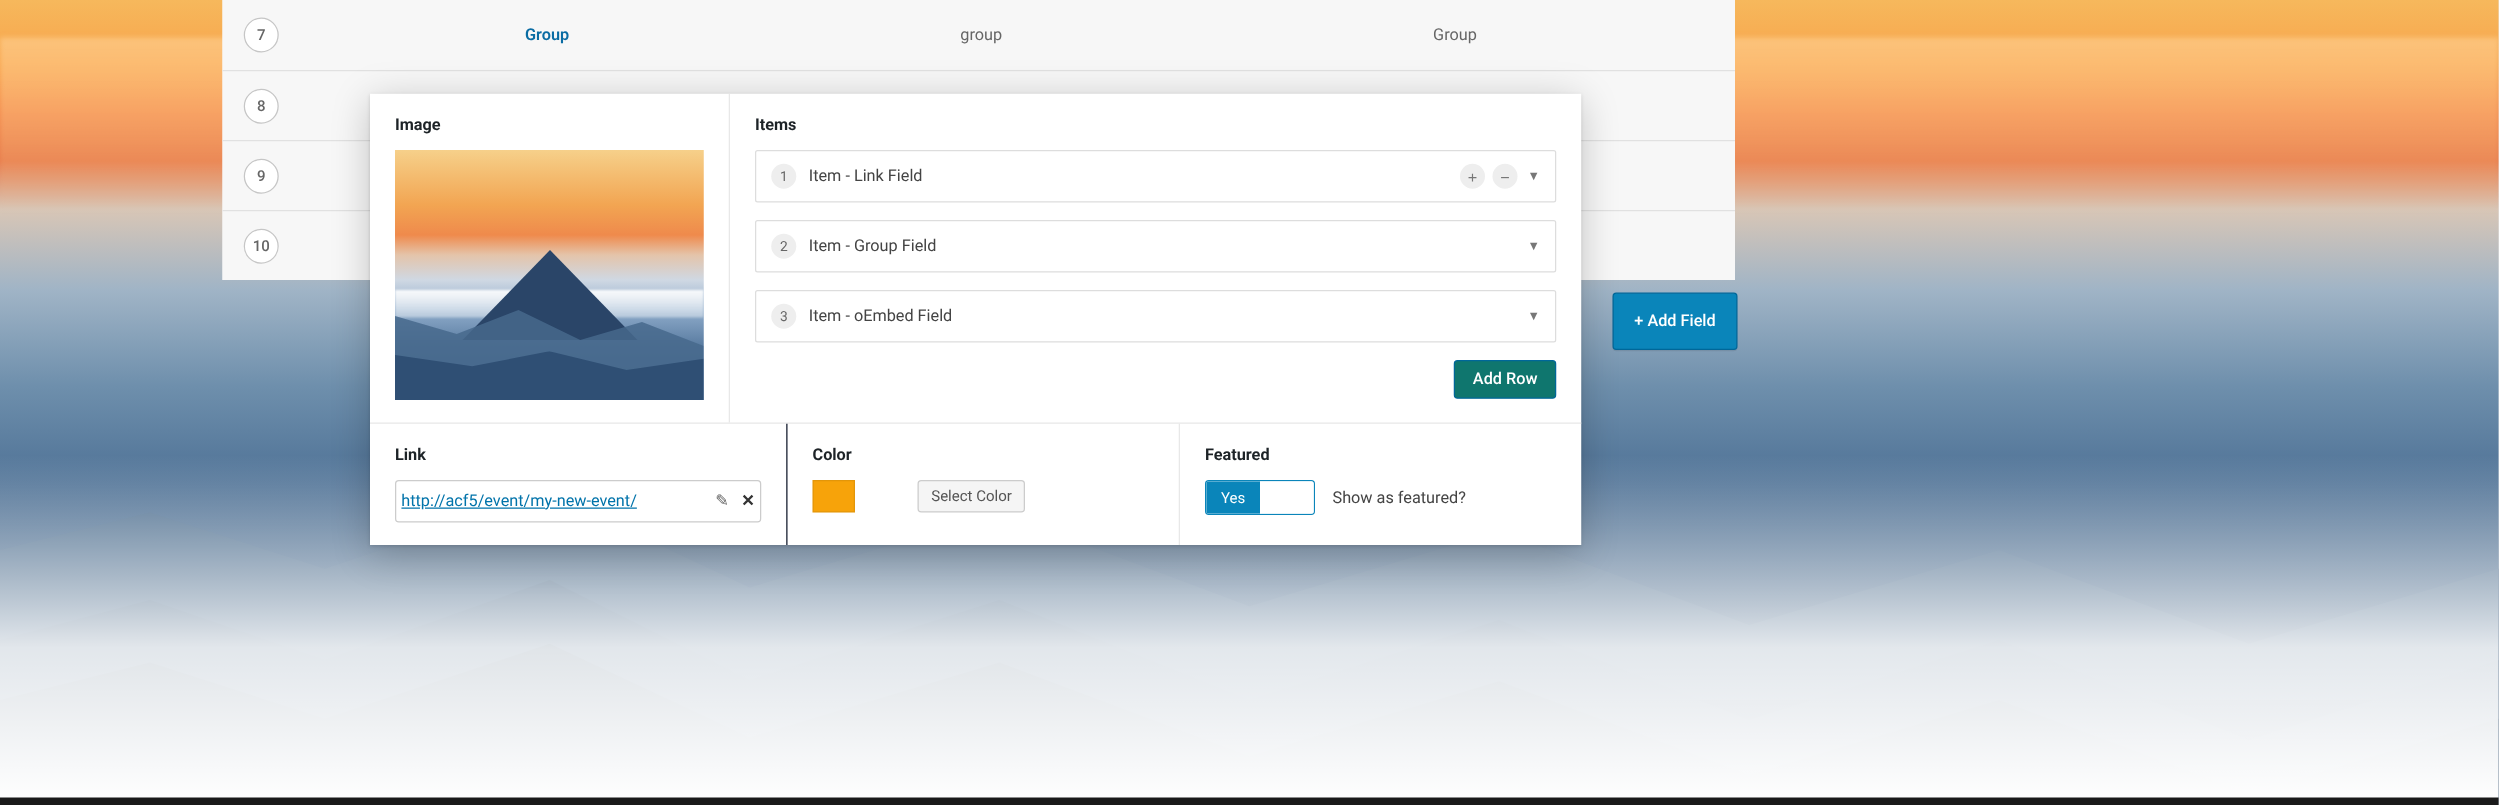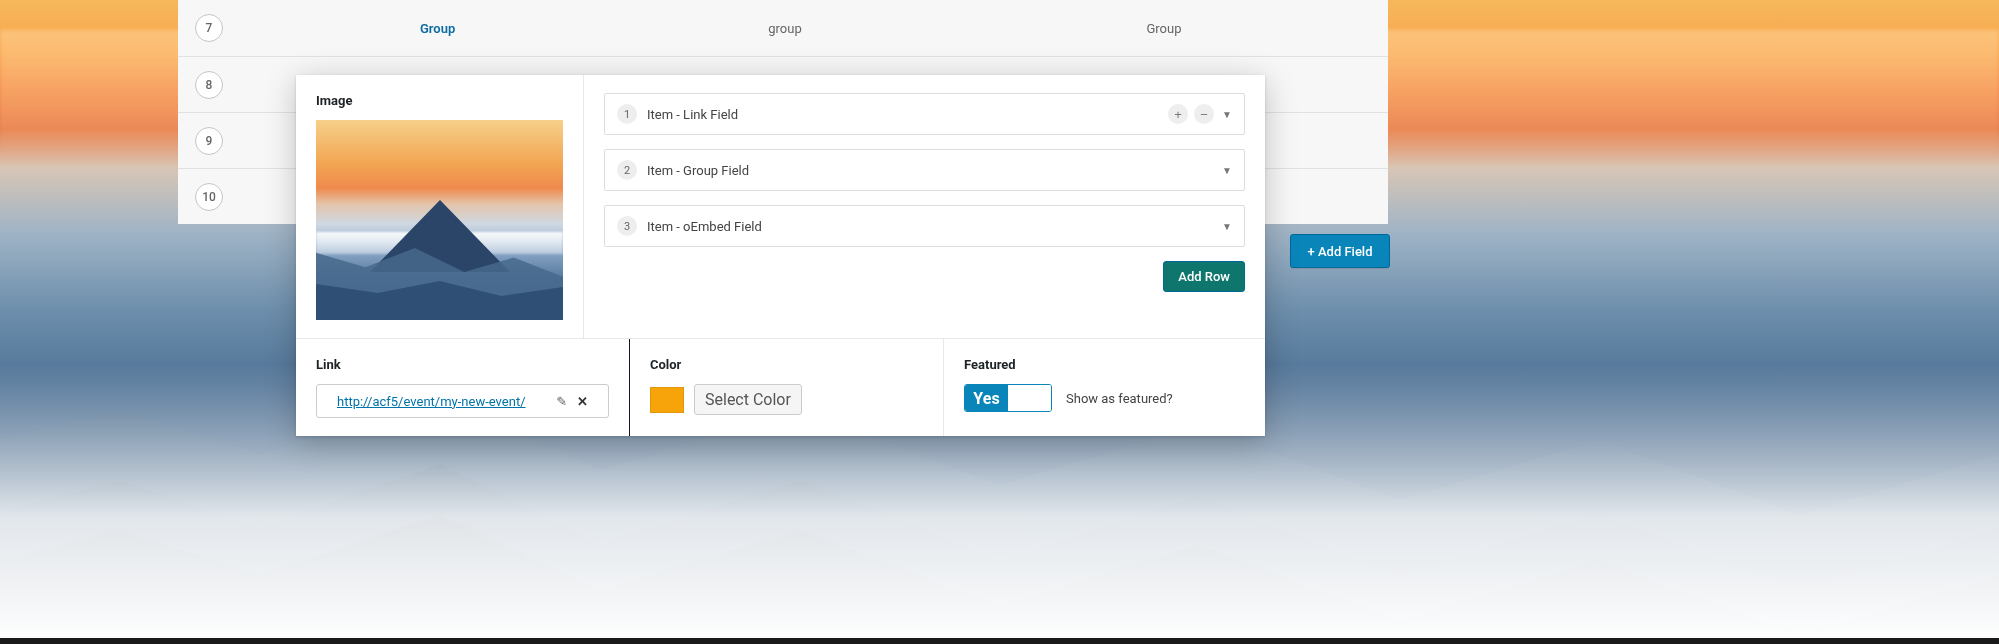--- a/index.html
+++ b/index.html
@@ -76,21 +76,21 @@
     border:1px solid #c6c6c6;
     background:#fff;
     display:flex; align-items:center; justify-content:center;
     color:#666; font-size:12px; font-weight:500;
   }
   .c-lbl  { flex: 0 0 390px; padding-left:180px; color:#0a6ca3; font-weight:600; }
   .c-name { flex: 0 0 310px; color:#666; text-align:center; }
   .c-type { flex: 1; color:#666; text-align:center; }
   .addfld {
     position:absolute; left:1290px; top:234px;
-    width:100px; height:34px;
+    width:100px; height:46px;
     border:1px solid #006799; border-radius:3px;
     background:#0a85ba;
     color:#fff; font-size:13px; font-weight:500;
     display:flex; align-items:center; justify-content:center;
     box-shadow:0 1px 0 rgba(0,0,0,.08);
     cursor:pointer;
   }
 
   
   .panel {
@@ -160,38 +160,38 @@
   .clear { clear:both; }
 
   .row2 { display:flex; }
   .cell-link  { width:334px; border-right:1px solid #0f172a; }
   .cell-color { width:314px; border-right:1px solid #e8e8e8; }
   .cell-feat  { flex:1; }
 
   .linkbox {
     display:flex; align-items:center;
     border:1px solid #ccc; border-radius:3px; height:34px;
-    padding:0 20px; background:#fff;
+    padding:0 4px; background:#fff;
   }
   .linkbox a { color:#0073aa; text-decoration:underline; font-size:13px; flex:1; white-space:nowrap; overflow:hidden; text-overflow:ellipsis; }
   .linkbox .ed { color:#666; cursor:pointer; margin-left:8px; font-size:13px; }
   .linkbox .rm { color:#333; cursor:pointer; margin-left:10px; font-size:13px; font-weight:bold; }
 
   .colorwrap { display:flex; align-items:center; gap:10px; }
   .swatch { width:34px; height:26px; background:#f7a30a; border:1px solid rgba(0,0,0,.08); }
   .colorbtn {
     border:1px solid #ccc; background:#f5f5f5; color:#555;
-    padding:5px 10px; font-size:16px; border-radius:3px; cursor:pointer;
+    padding:5px 10px; font-size:12px; border-radius:3px; cursor:pointer;margin-left:40px;
   }
   .featwrap { display:flex; align-items:center; gap:14px; }
   .switch {
     display:flex; width:88px; height:28px; border:1px solid #0a85ba;
     border-radius:3px; overflow:hidden;
   }
-  .switch .on  { flex:1; background:#0a85ba; color:#fff; display:flex; align-items:center; justify-content:center; font-size:16px; font-weight:700; }
+  .switch .on  { flex:1; background:#0a85ba; color:#fff; display:flex; align-items:center; justify-content:center; font-size:12px; font-weight:400; }
   .switch .off { flex:1; background:#fff; }
   .featq { color:#444; font-size:13px; }
 </style>
 </head>
 <body>
 
 <div class="stage">
   <div class="bg"></div>
   <div class="clouds"></div>
   <div class="ridge r1"></div>
@@ -241,20 +241,21 @@
       <div class="pcell cell-img">
         <span class="section-lbl">Image</span>
         <div class="thumb">
           <div class="cloudband"></div>
           <div class="peak"></div>
           <div class="fg1"></div>
           <div class="fg2"></div>
         </div>
       </div>
       <div class="pcell cell-items">
+        <span class="section-lbl">Items</span>
 
         <div class="item-row">
           <div class="item-num">1</div>
           <div class="item-title">Item - Link Field</div>
           <div class="item-spacer"></div>
           <div class="ic">+</div>
           <div class="ic">−</div>
           <div class="collapse">▼</div>
         </div>
 

